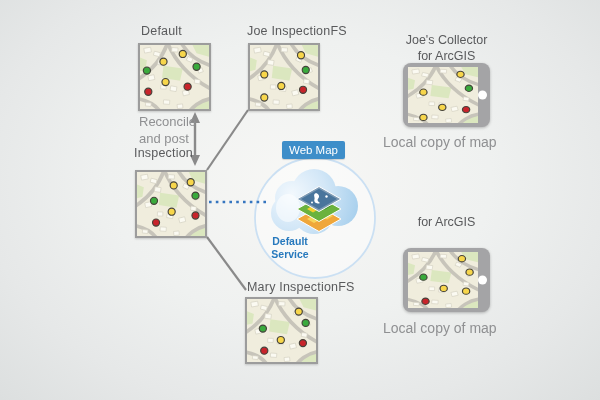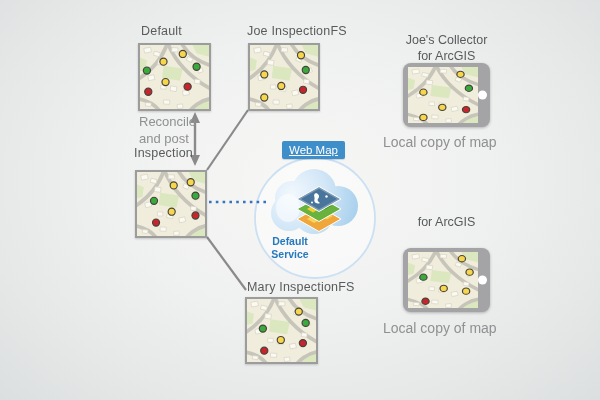--- a/index.html
+++ b/index.html
@@ -16,21 +16,21 @@
     position:absolute; box-sizing:border-box; border:2px solid #9c9c9c; background:#f0eddd;
     box-shadow:0 1px 2px rgba(0,0,0,.18);
   }
   .map-box svg{display:block;}
   .small-label{
     position:absolute; font-size:13px; line-height:1.3; color:#8f9092; text-align:center;
   }
   .webmap-badge{
     position:absolute; left:282px; top:141px; width:63px; height:18px;
     background:#3e8ec9; color:#ffffff; font-size:11.5px; line-height:18px; text-align:center;
-    border-radius:2px; box-shadow:0 1px 1px rgba(0,0,0,.15);text-decoration:underline;
+    border-radius:2px; box-shadow:0 1px 1px rgba(0,0,0,.15);
   }
   .cloud-wrap{position:absolute; left:262px; top:166px; width:100px; height:69px;}
   .fs-label{
     position:absolute; left:262px; top:235px; width:56px; text-align:center;
     font-size:10.5px; font-weight:bold; color:#2779bd; line-height:1.2;
   }
   .device-label{
     position:absolute; left:383px; width:127px; text-align:center;
     font-size:12.5px; color:#595a5c; line-height:1.3;
   }

